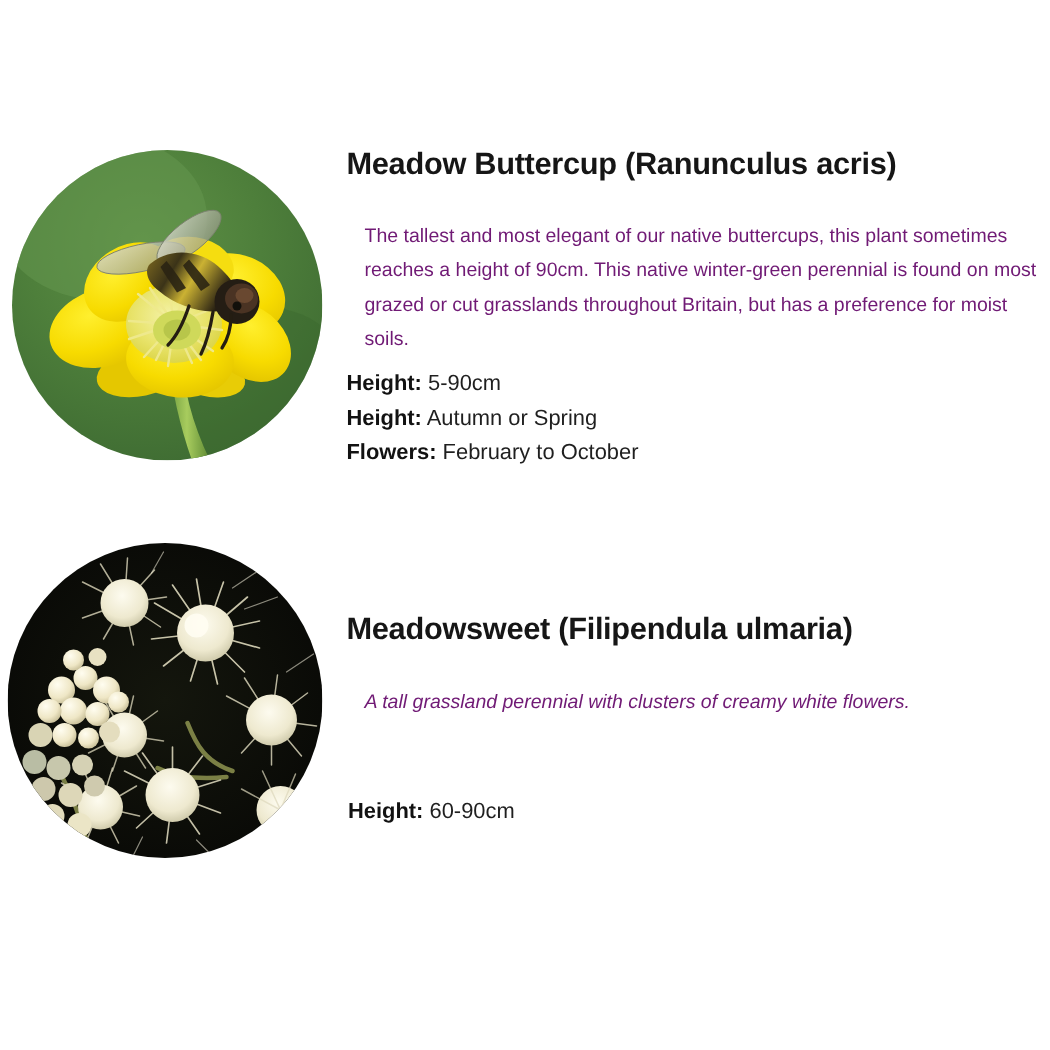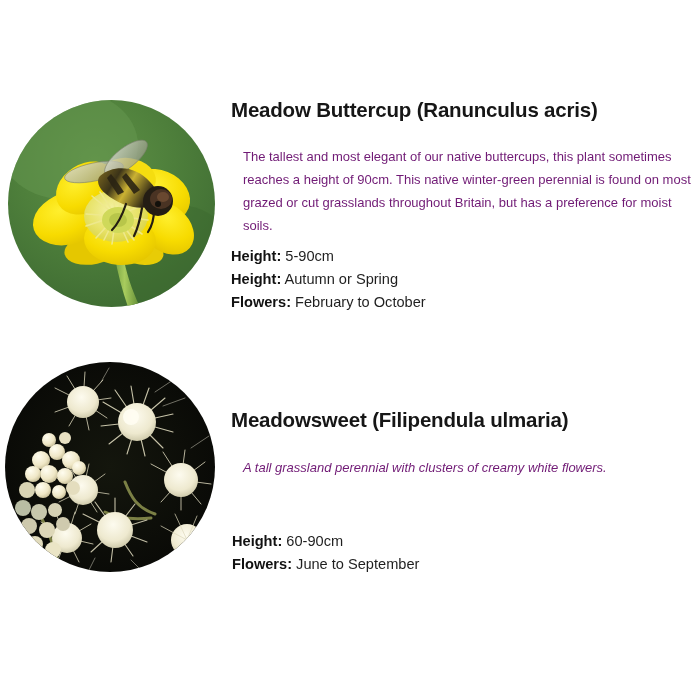--- a/index.html
+++ b/index.html
@@ -365,19 +365,15 @@
   </div>
 
   <div class="text-col">
     <h2 class="title">Meadowsweet (Filipendula ulmaria)</h2>
     <p class="desc">A tall grassland perennial with clusters of creamy white flowers.</p>
     <div class="stats">
       <div class="row">
         <span class="k">Height:</span>
         <span class="v">60-90cm</span>
       </div>
-      <div class="row">
-        <span class="k">Flowers:</span>
-        <span class="v">June to September</span>
-      </div>
     </div>
   </div>
 </div>
 
 </body></html>

